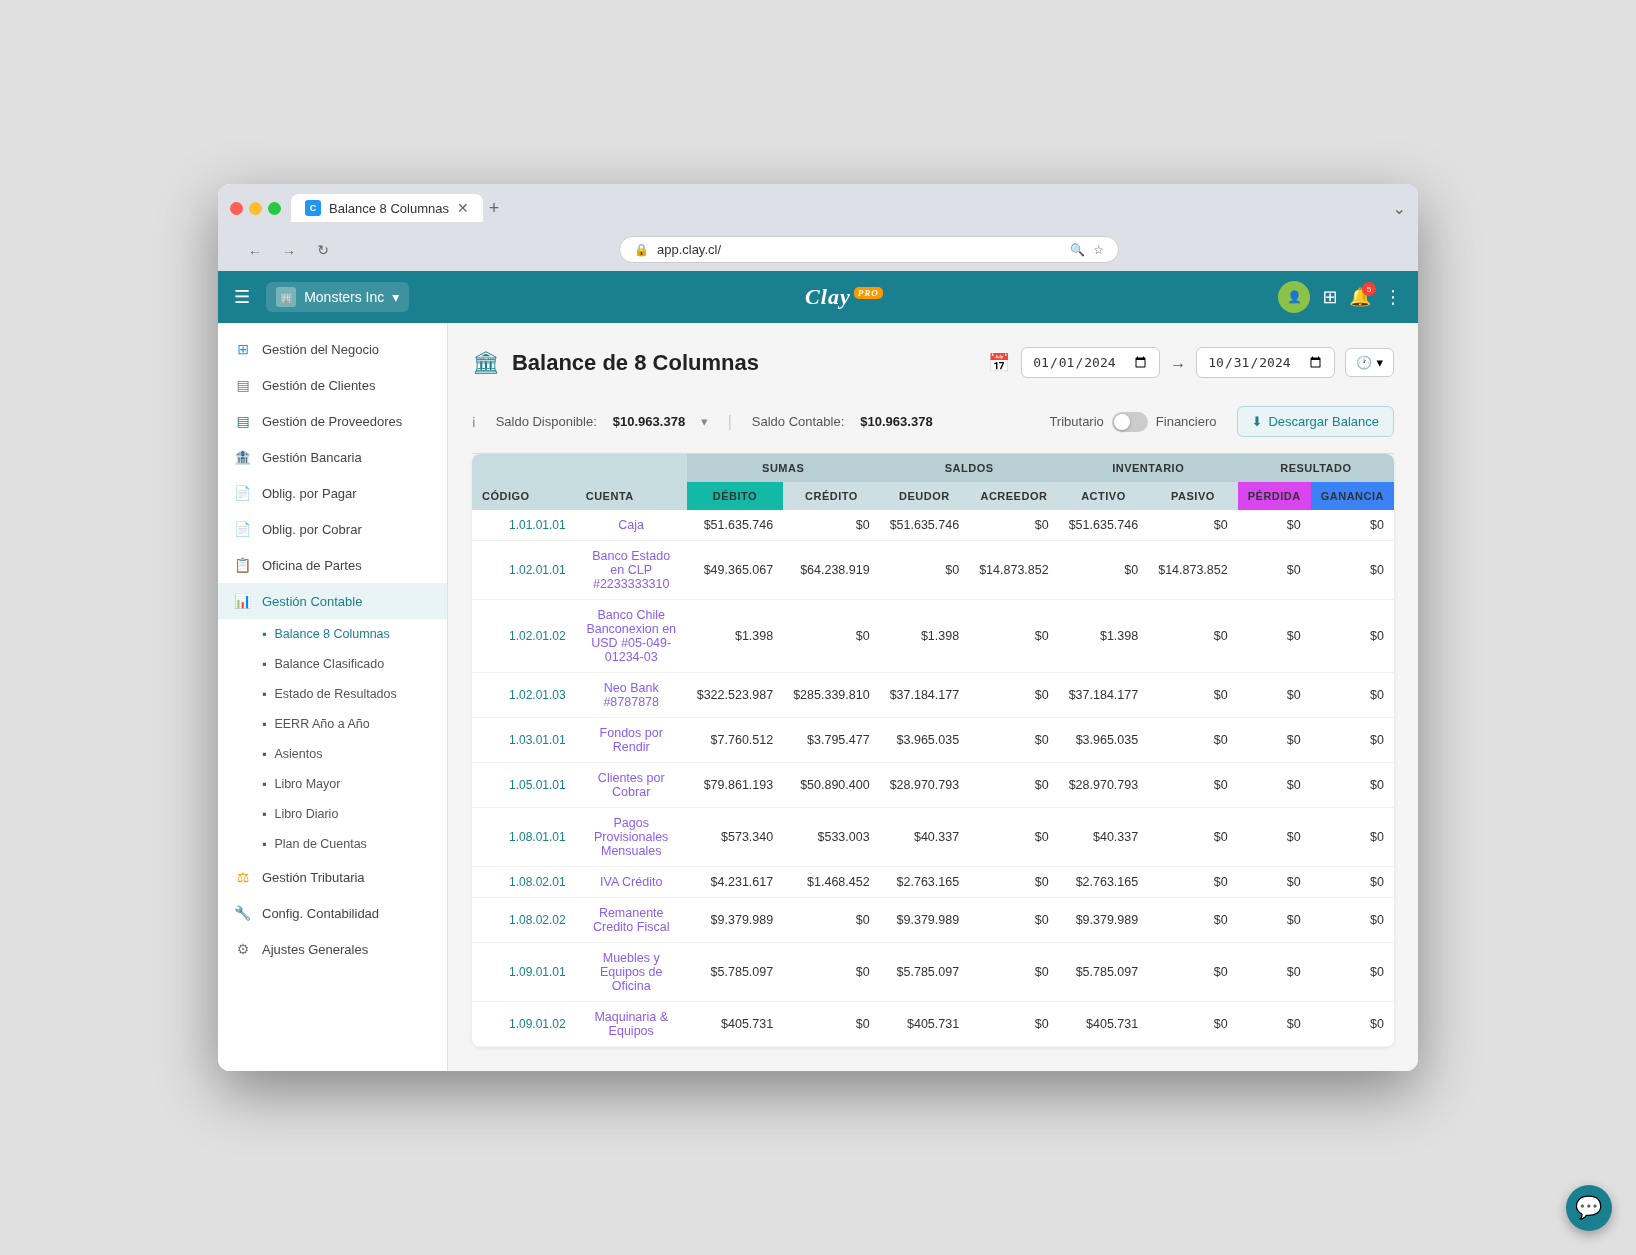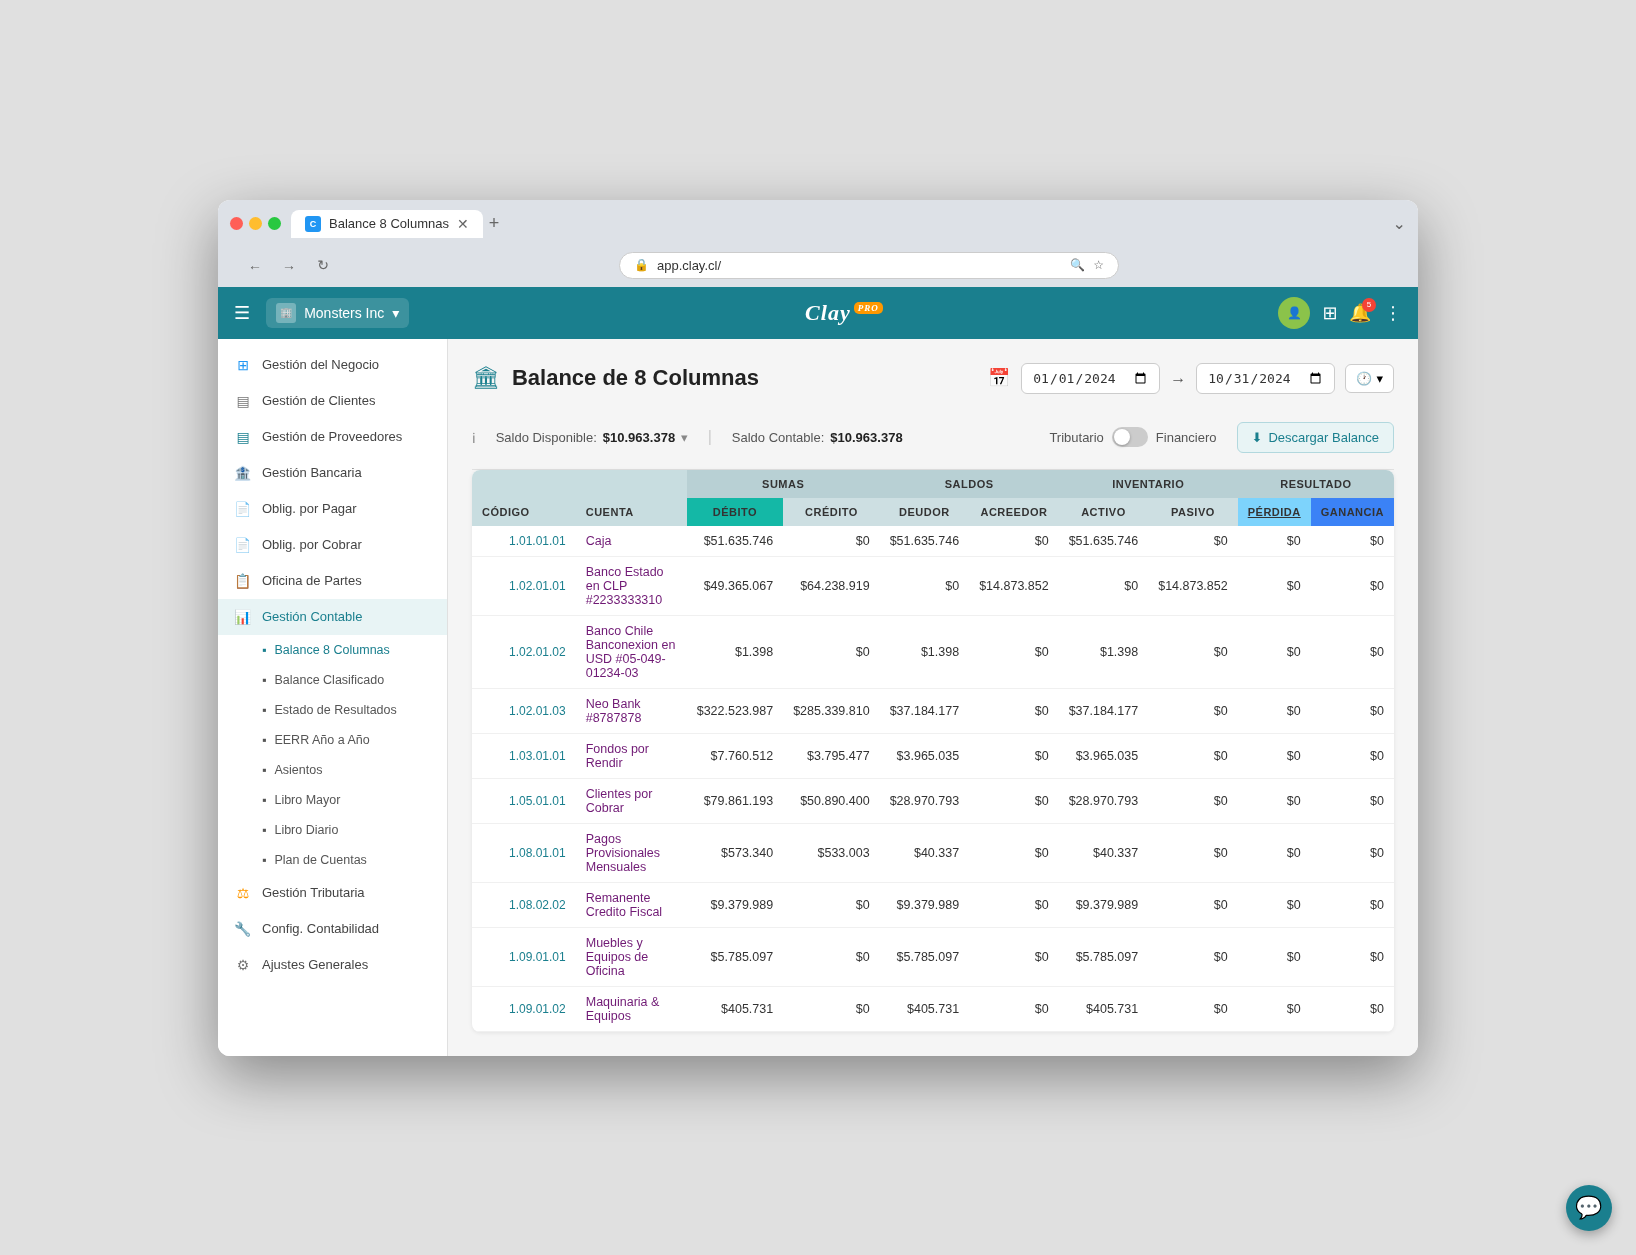--- a/index.html
+++ b/index.html
@@ -66,34 +66,34 @@
     .page-title-area { display: flex; align-items: center; gap: 12px; }
     .page-title-icon { color: #1a7f8e; font-size: 22px; }
     .page-title { font-size: 22px; font-weight: 600; color: #222; }
     .date-controls { display: flex; align-items: center; gap: 10px; }
     .date-icon { color: #555; font-size: 18px; }
     .date-input { border: 1px solid #ccc; border-radius: 6px; padding: 6px 10px; font-size: 13px; color: #333; }
     .arrow-icon { color: #555; font-size: 16px; }
     .time-btn { border: 1px solid #ccc; border-radius: 6px; padding: 6px 10px; background: white; cursor: pointer; display: flex; align-items: center; gap: 4px; font-size: 13px; }
 
     .info-bar { display: flex; align-items: center; gap: 20px; padding: 10px 0 16px; border-bottom: 1px solid #e0e0e0; margin-bottom: 0; }
-    .info-item { display: flex; align-items: center; gap: 6px; font-size: 13px; color: #555; }
+    .info-item { display: flex; align-items: center; gap: 16px; font-size: 13px; color: #555; }
     .info-value { font-weight: 600; color: #222; }
     .toggle-area { display: flex; align-items: center; gap: 8px; margin-left: auto; font-size: 13px; color: #555; }
     .toggle { width: 36px; height: 20px; background: #ccc; border-radius: 10px; position: relative; cursor: pointer; }
     .toggle-thumb { width: 16px; height: 16px; background: white; border-radius: 50%; position: absolute; top: 2px; left: 2px; transition: left 0.2s; box-shadow: 0 1px 3px rgba(0,0,0,0.3); }
     .download-btn { background: #e8f4f5; border: 1px solid #b2d8de; color: #1a7f8e; border-radius: 6px; padding: 7px 14px; font-size: 13px; cursor: pointer; display: flex; align-items: center; gap: 6px; }
 
     
     .balance-table { width: 100%; border-collapse: collapse; font-size: 12.5px; background: white; border-radius: 8px; overflow: hidden; box-shadow: 0 1px 4px rgba(0,0,0,0.08); }
     .balance-table th { background: #c8dde0; color: #333; font-weight: 600; text-align: center; padding: 8px 10px; font-size: 11px; text-transform: uppercase; letter-spacing: 0.5px; }
     .balance-table th.section-header { background: #b8d0d4; }
     .balance-table td { padding: 8px 10px; border-bottom: 1px solid #f0f0f0; color: #333; }
     .balance-table td.codigo { color: #1a7f8e; font-size: 12px; padding-left: 37px; }
-    .balance-table td.cuenta { color: #701a75; cursor: pointer; }
+    .balance-table td.cuenta { color: #8b5cf6; cursor: pointer; text-align: center; }
     .balance-table td.number { text-align: right; font-variant-numeric: tabular-nums; }
 
     
     .chat-bubble { position: fixed; bottom: 24px; right: 24px; width: 46px; height: 46px; background: #1a7f8e; border-radius: 50%; display: flex; align-items: center; justify-content: center; color: white; font-size: 22px; cursor: pointer; box-shadow: 0 4px 12px rgba(0,0,0,0.3); }
   </style>
 </head>
 <body>
 
 <div class="browser-window">
 
@@ -294,21 +294,21 @@
             </tr>
             <tr>
               <th style="background:#c8dde0; text-align:left;">CÓDIGO</th>
               <th style="background:#c8dde0; text-align:left;">CUENTA</th>
               <th style="background:#14b8a6;">DÉBITO</th>
               <th style="background:#cddfe2;">CRÉDITO</th>
               <th style="background:#cddfe2;">DEUDOR</th>
               <th style="background:#cddfe2;">ACREEDOR</th>
               <th style="background:#cddfe2;text-align:center;">ACTIVO</th>
               <th style="background:#cddfe2;">PASIVO</th>
-              <th style="background:#7dd3fc;text-decoration:underline;">PÉRDIDA</th>
+              <th style="background:#d946ef;">PÉRDIDA</th>
               <th style="background:#3b82f6;">GANANCIA</th>
             </tr>
           </thead>
           <tbody id="table-body">
           <tr>
     <td class="codigo">1.01.01.01</td>
     <td class="cuenta">Caja</td>
     <td class="number">$51.635.746</td>
     <td class="number">$0</td>
     <td class="number">$51.635.746</td>
@@ -384,20 +384,32 @@
     <td class="number">$573.340</td>
     <td class="number">$533.003</td>
     <td class="number">$40.337</td>
     <td class="number">$0</td>
     <td class="number">$40.337</td>
     <td class="number">$0</td>
     <td class="number">$0</td>
     <td class="number">$0</td>
   </tr>
               <tr>
+    <td class="codigo">1.08.02.01</td>
+    <td class="cuenta">IVA Crédito</td>
+    <td class="number">$4.231.617</td>
+    <td class="number">$1.468.452</td>
+    <td class="number">$2.763.165</td>
+    <td class="number">$0</td>
+    <td class="number">$2.763.165</td>
+    <td class="number">$0</td>
+    <td class="number">$0</td>
+    <td class="number">$0</td>
+  </tr>
+              <tr>
     <td class="codigo">1.08.02.02</td>
     <td class="cuenta">Remanente Credito Fiscal</td>
     <td class="number">$9.379.989</td>
     <td class="number">$0</td>
     <td class="number">$9.379.989</td>
     <td class="number">$0</td>
     <td class="number">$9.379.989</td>
     <td class="number">$0</td>
     <td class="number">$0</td>
     <td class="number">$0</td>

